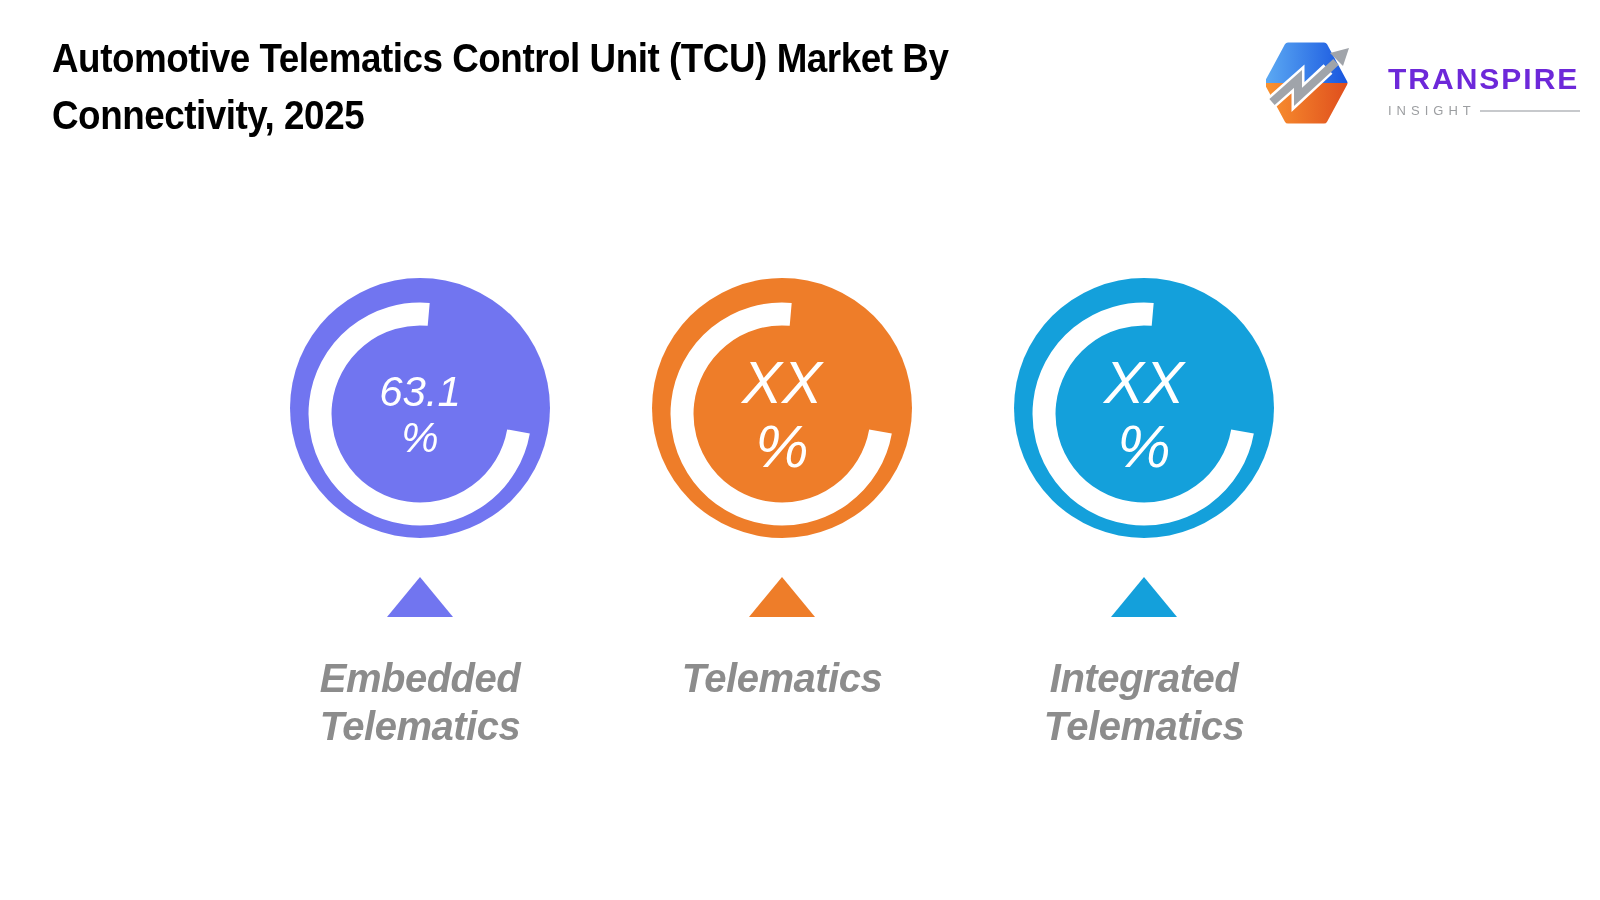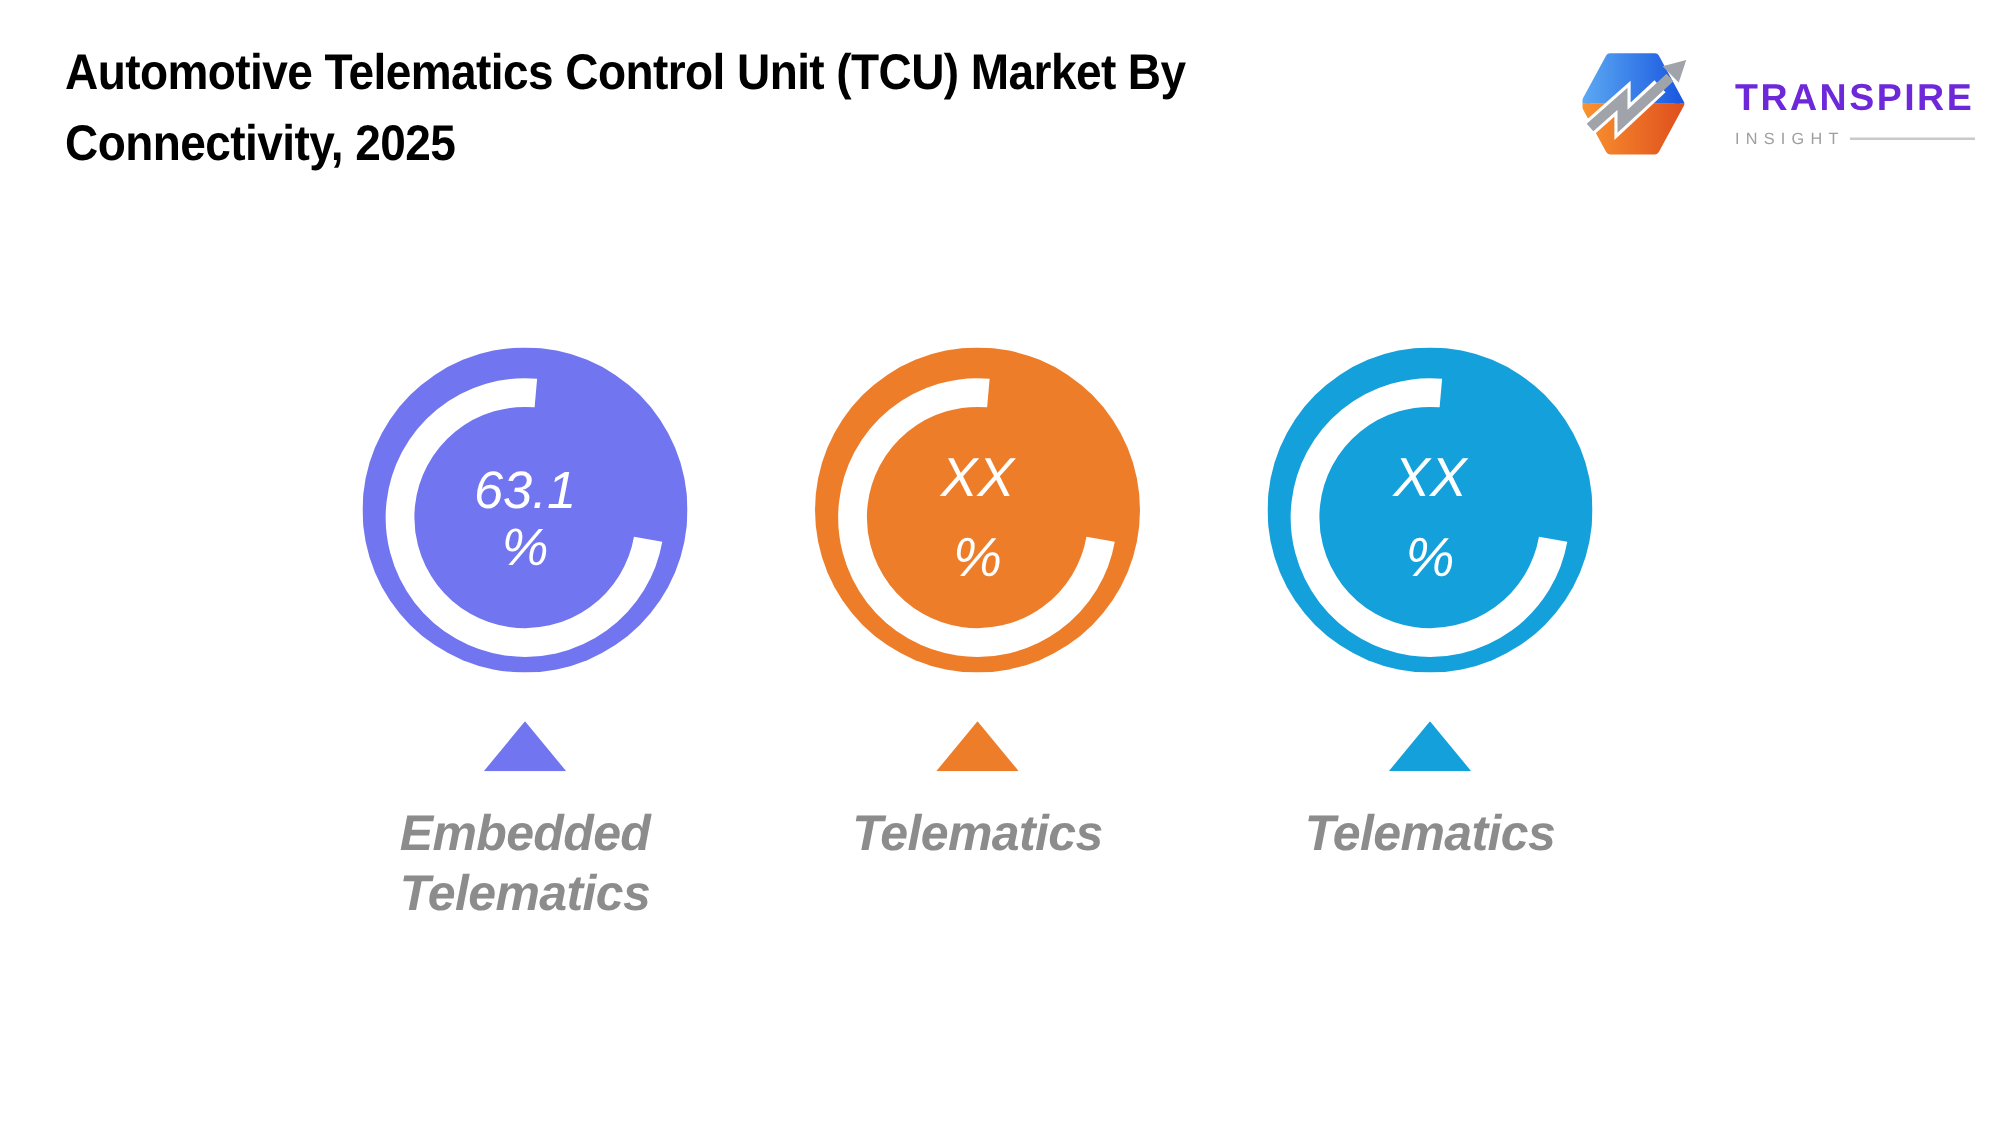--- a/index.html
+++ b/index.html
@@ -36,24 +36,24 @@
   .segment { width:362px; display:flex; flex-direction:column; align-items:center;font-style:italic; }
   .donut-wrap { position:relative; width:260px; height:260px; }
   .donut-wrap svg { display:block; width:260px; height:260px; }
   .value {
     position:absolute; inset:0;
     display:flex; flex-direction:column; align-items:center; justify-content:center;
     padding-top:14px; color:#ffffff; text-align:center;
   }
   .segment:nth-child(1) .value { font-size:42px; line-height:46px; }
   .segment:nth-child(2) .value,
-  .segment:nth-child(3) .value { font-size:44px; line-height:64px; }
+  .segment:nth-child(3) .value { font-size:60px; line-height:64px; }
   .pointer { margin-top:39px; width:66px; height:40px; }
   .label {
-    margin-top:26px; text-align:center;
+    margin-top:37px; text-align:center;
     font-size:40px; font-weight:700; color:#8C8C8C;
     line-height:48px; letter-spacing:-0.5px;
   }
 </style>
 </head>
 <body>
 
 <div class="title">
   <div>Automotive Telematics Control Unit (TCU) Market By</div>
   <div>Connectivity, 2025</div>
@@ -141,17 +141,18 @@
       </svg>
       <div class="value">
         <div>XX</div>
         <div>%</div>
       </div>
     </div>
     <svg class="pointer" viewBox="0 0 66 40" aria-hidden="true">
       <polygon points="33,0 66,40 0,40" fill="#14A0DB"></polygon>
     </svg>
     <div class="label">
+      <div>Integrated</div>
       <div>Telematics</div>
     </div>
   </div>
 
 </div>
 
 </body></html>

